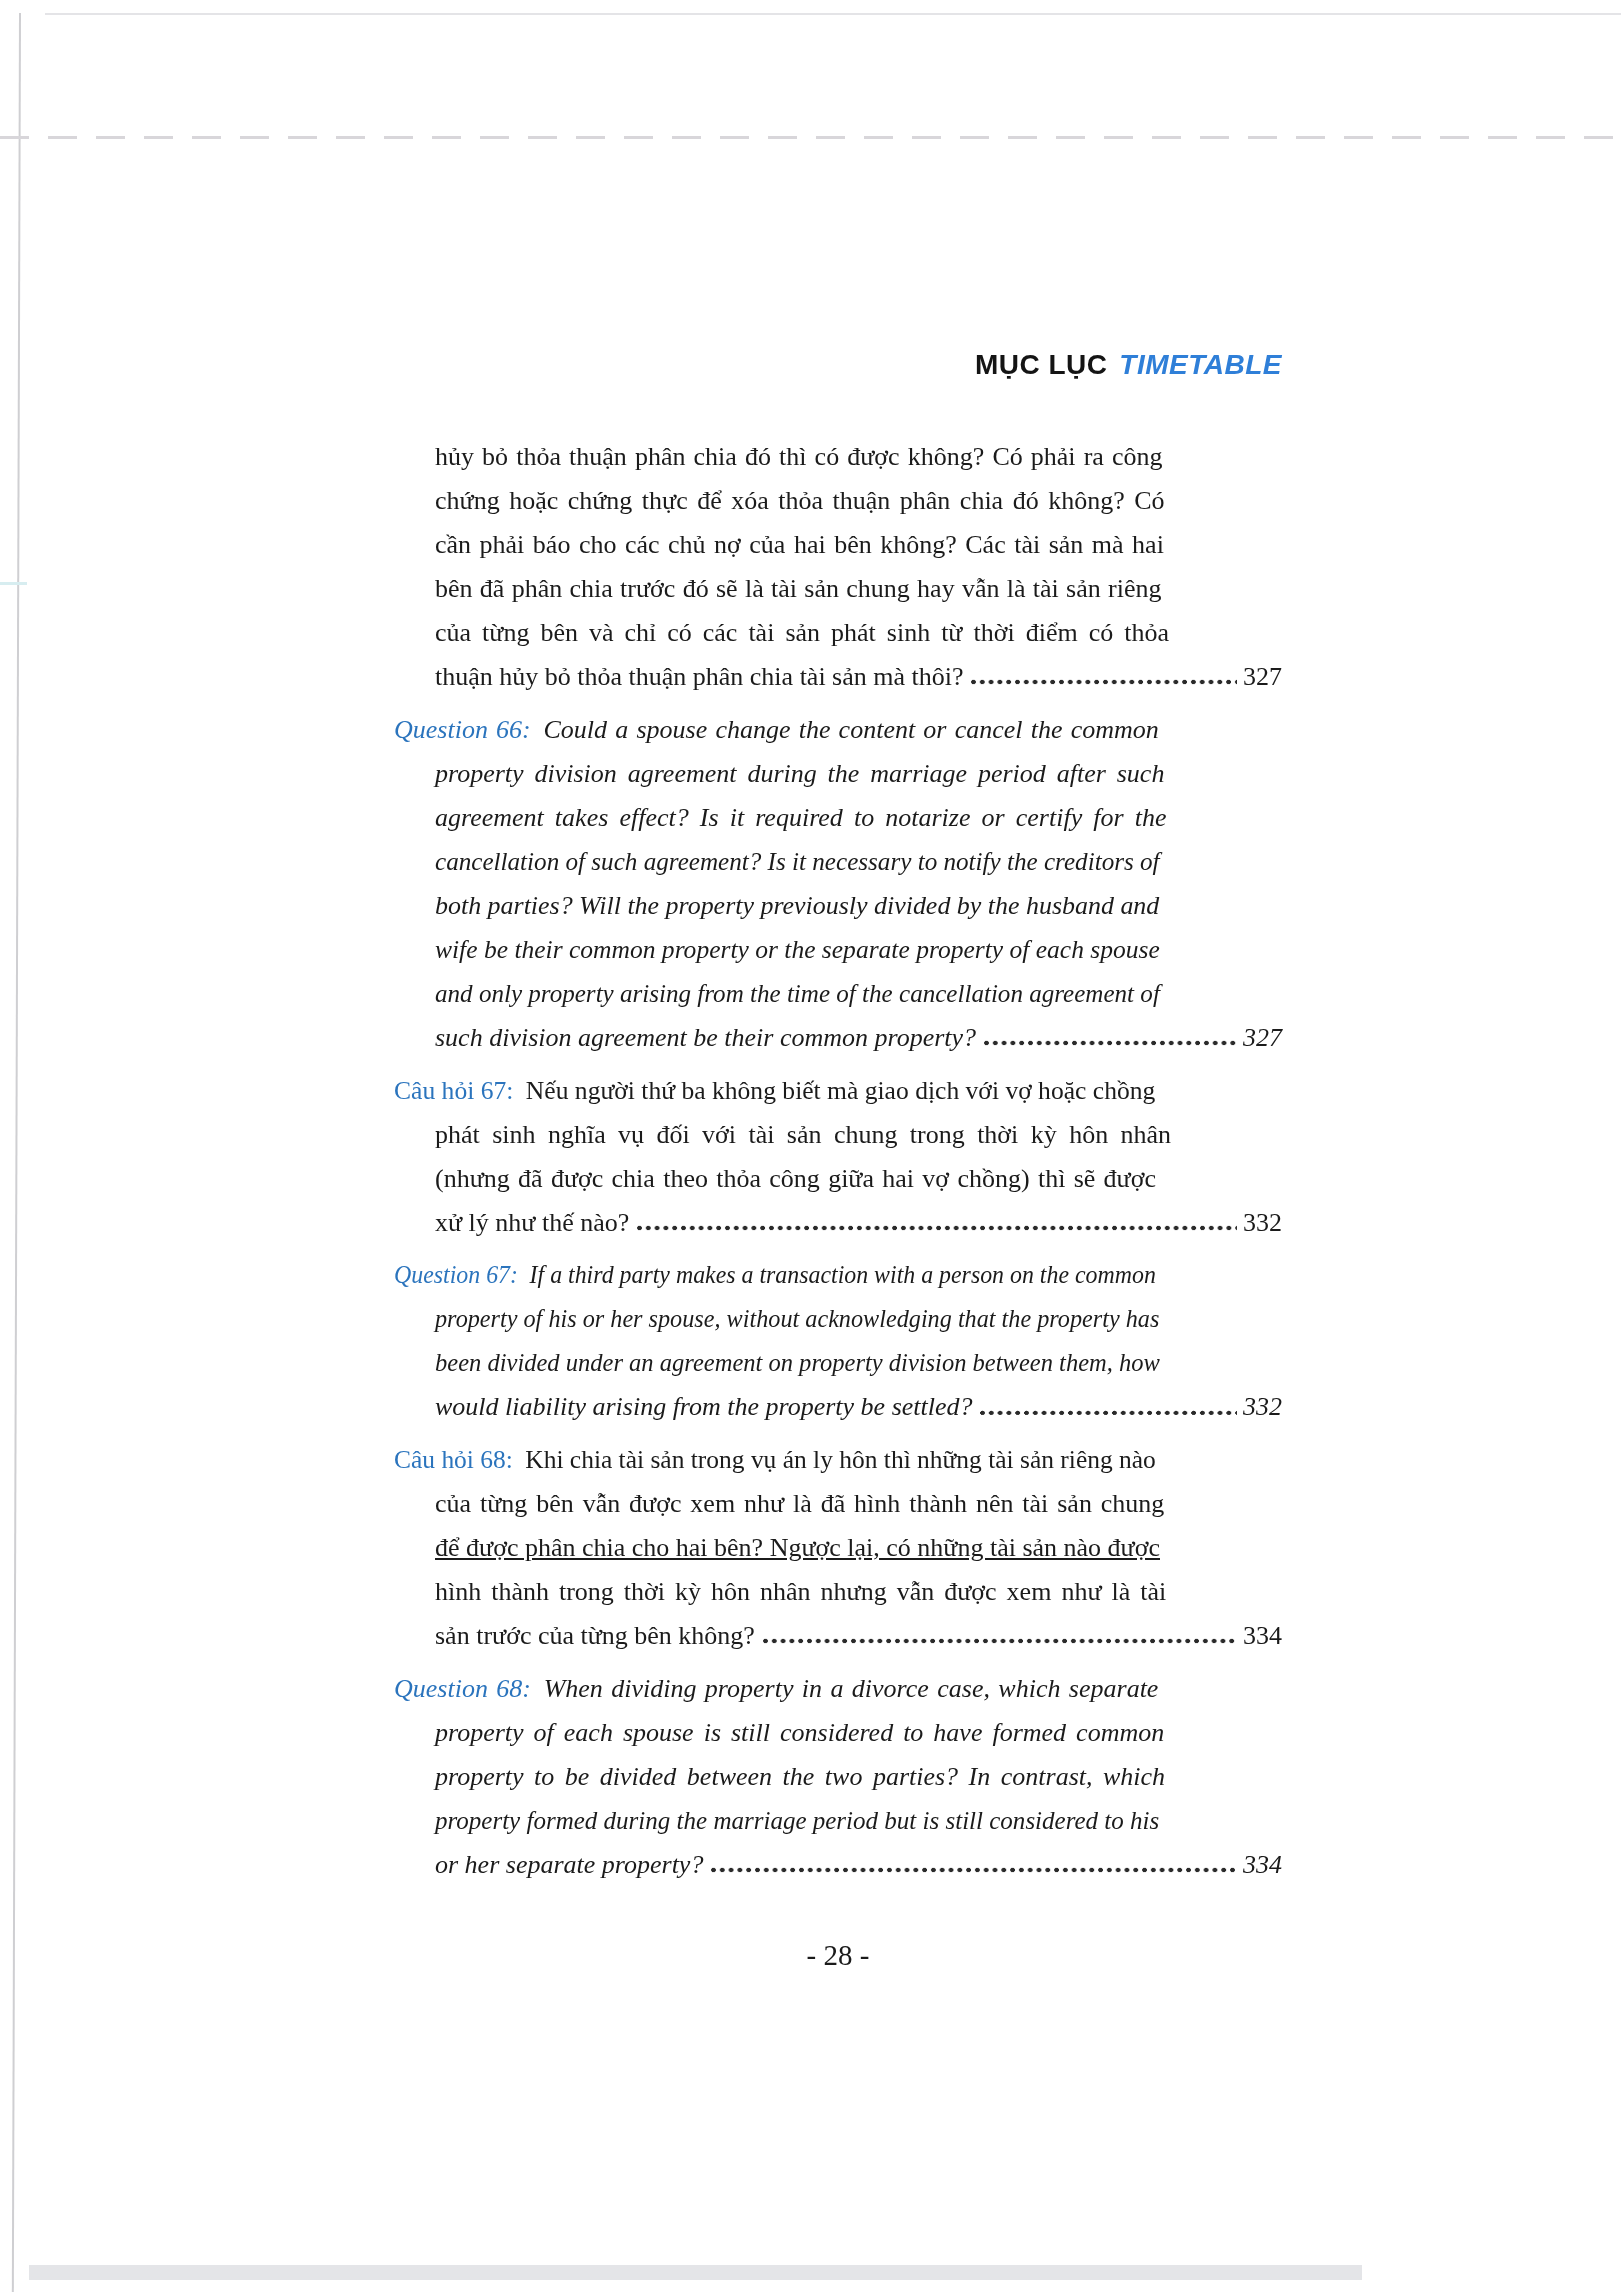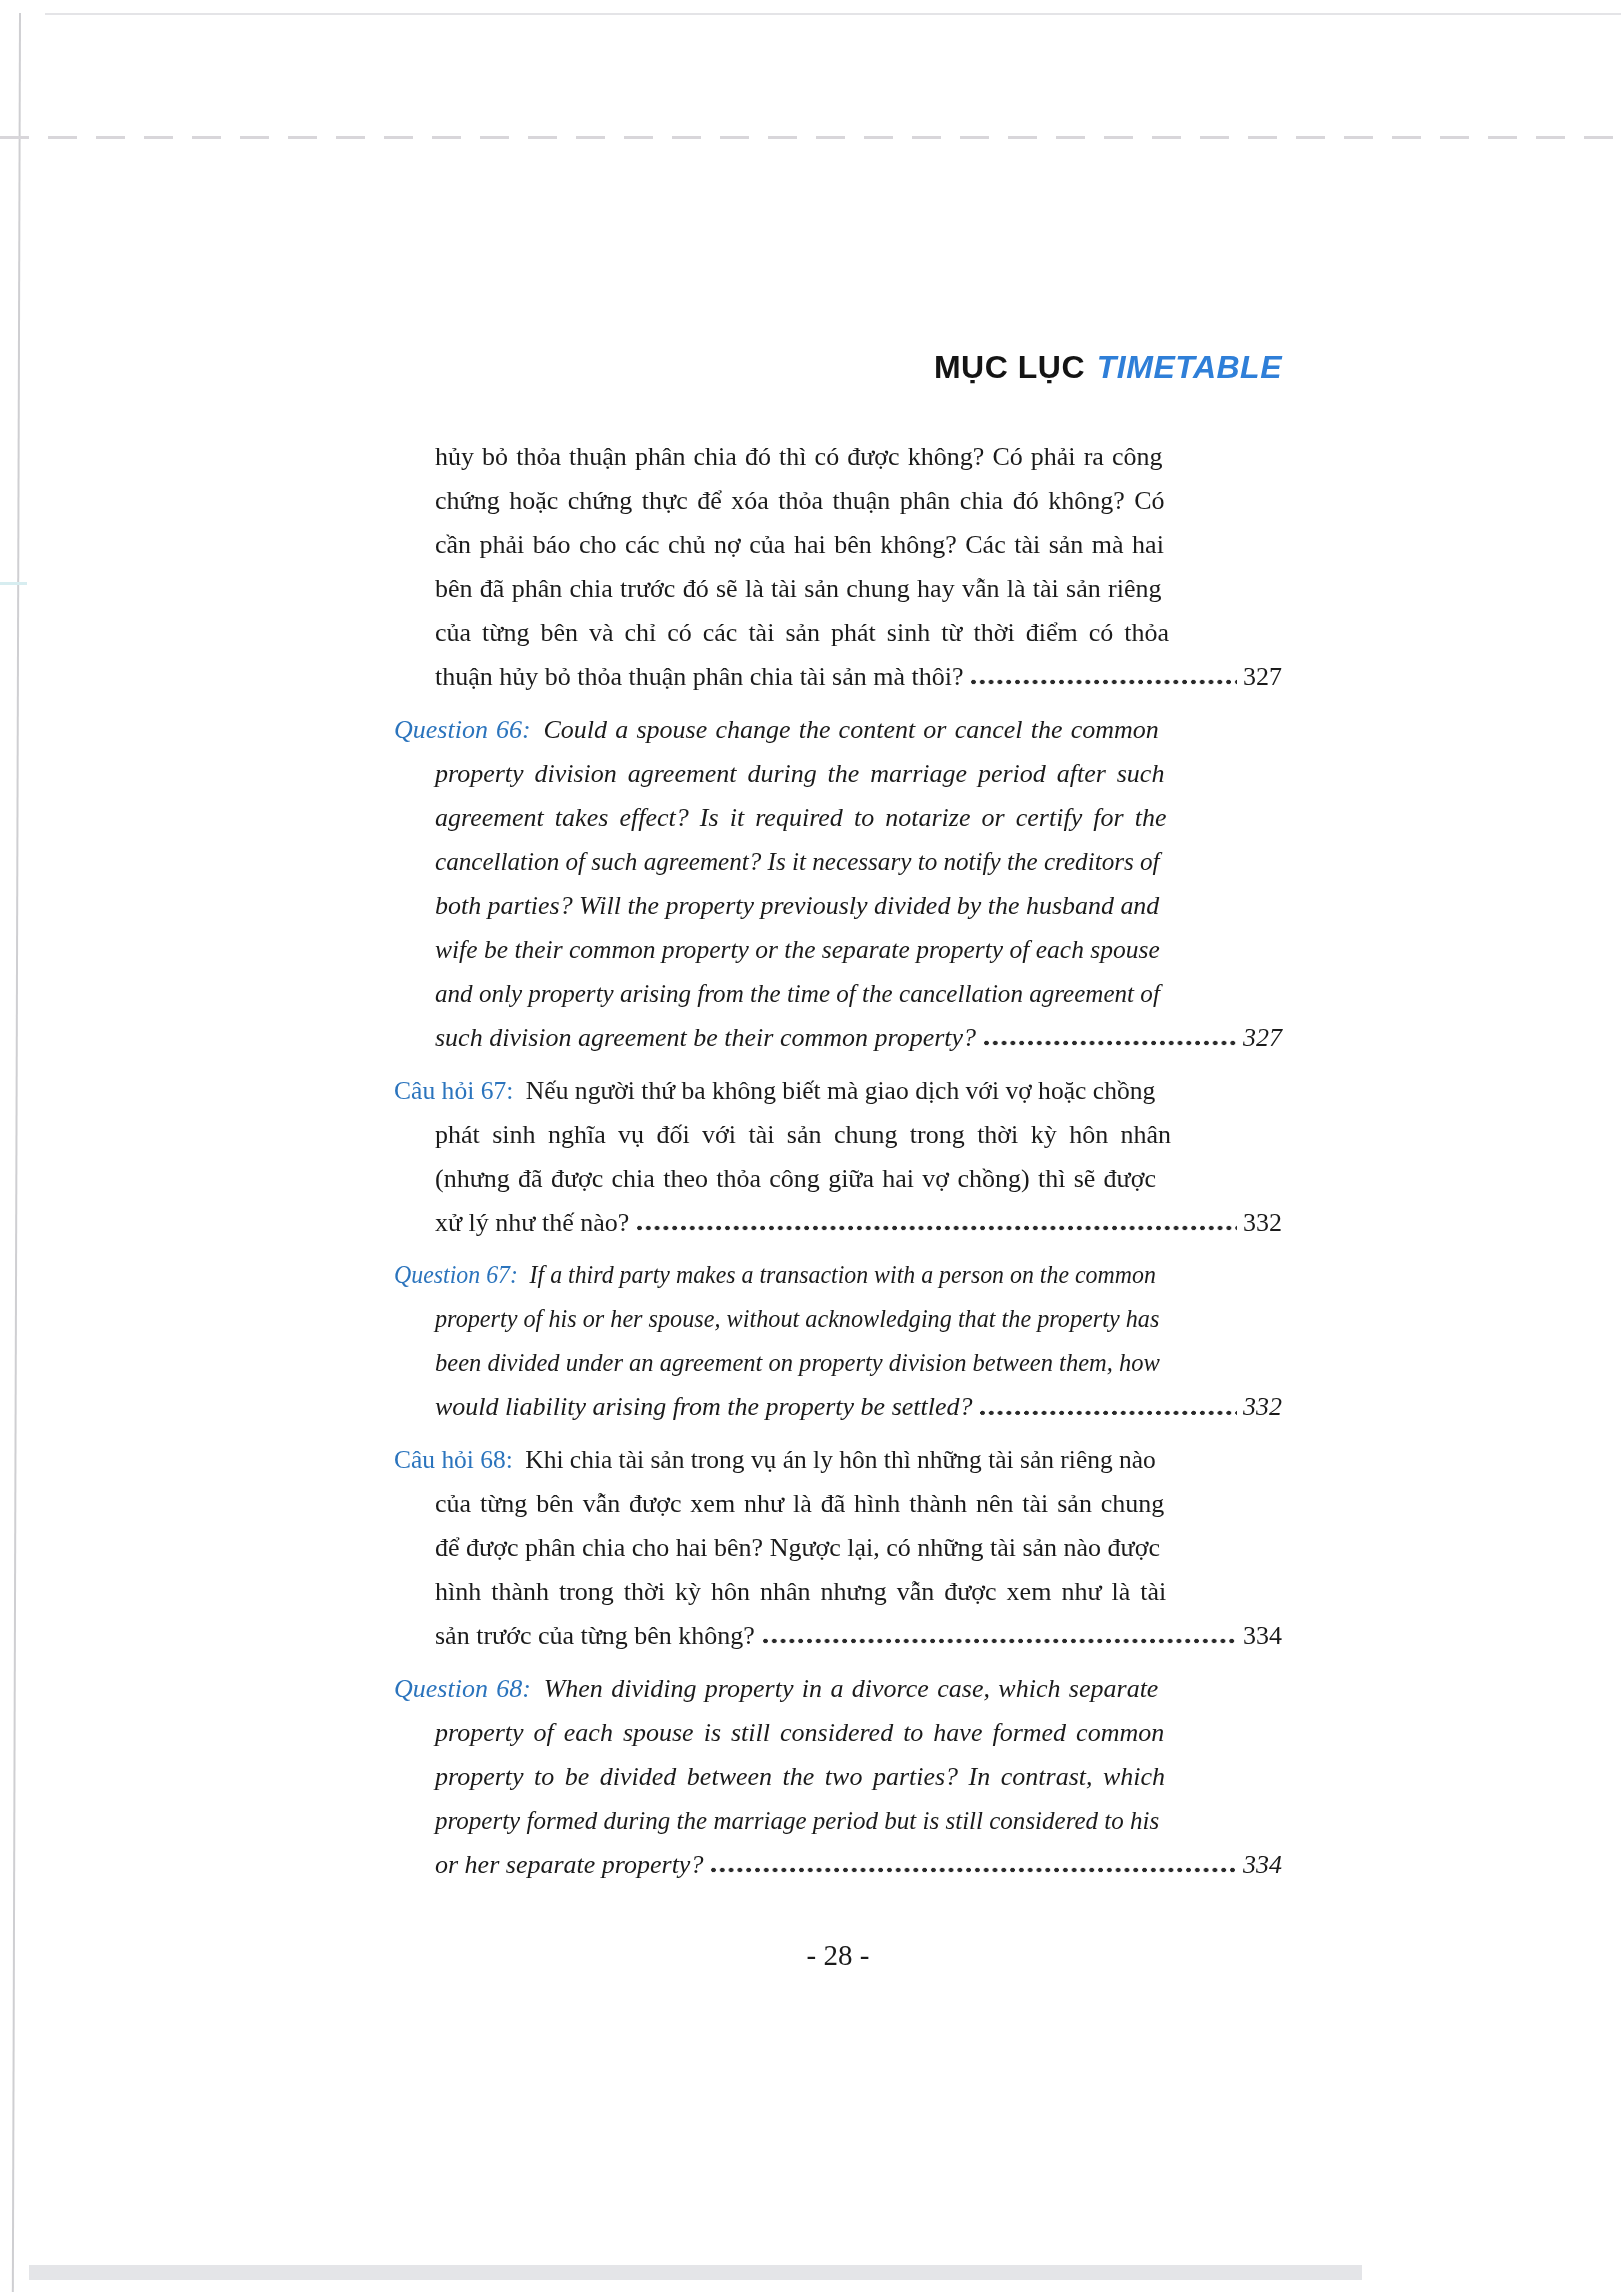--- a/index.html
+++ b/index.html
@@ -19,21 +19,21 @@
   .scan-dashed-line{ position: absolute; top: 136px; left: 0; width: 100%; height: 2.9px;
                      background: repeating-linear-gradient(90deg, #d8d6da 0 29px, transparent 29px 48px); }
   .scan-tick       { position: absolute; top: 582px; left: 0; width: 26.5px; height: 2.9px; background: #d7edf0; }
   .scan-bottom-bar { position: absolute; top: 2265px; left: 29px; width: 1333px; height: 14.7px; background: #e4e5e8; }
 
   
   .header {
     position: absolute; top: 349px; left: 394px; width: 888px;
     text-align: right;
     font-family: "Liberation Sans", "DejaVu Sans", sans-serif;
-    font-size: 32px; font-weight: bold; letter-spacing: 0.5px;
+    font-size: 28px; font-weight: bold; letter-spacing: 0.5px;
     white-space: nowrap;
   }
   .header .title-vi { color: #141414; }
   .header .title-en { color: #2f7fd8; font-style: italic; margin-left: 11.8px; }
 
   
   #toc { position: absolute; left: 394px; top: 435px; width: 888px; }
   .entry { margin-bottom: 8.8px; }
   .line { font-size: 26px; line-height: 44px; white-space: nowrap; }
   .cont { padding-left: 41px; }
@@ -114,21 +114,21 @@
         <div class="line jline cont"><span class="linewrap" style="transform: scaleX(0.943231);"><span>been divided under an agreement on property division between them, how</span></span></div>
         <div class="line lastline cont">
           <span>would liability arising from the property be settled?</span>
           <span class="dots"></span>
           <span class="page-num">332</span>
         </div>
       </div>
       <div class="entry vi">
         <div class="line jline"><span class="linewrap" style="transform: scaleX(0.979459);"><span class="entry-label">Câu hỏi 68:</span><span>Khi chia tài sản trong vụ án ly hôn thì những tài sản riêng nào</span></span></div>
         <div class="line jline cont"><span class="linewrap" style="word-spacing: 2.4px;"><span>của từng bên vẫn được xem như là đã hình thành nên tài sản chung</span></span></div>
-        <div class="line jline cont"><span class="linewrap" style="word-spacing: 0px;"><span>để được phân chia cho hai bên? Ngược lại, có những tài sản nào được</span></span></div>
+        <div class="line jline cont"><span class="linewrap" style="word-spacing: 0px; text-decoration: underline;"><span>để được phân chia cho hai bên? Ngược lại, có những tài sản nào được</span></span></div>
         <div class="line jline cont"><span class="linewrap" style="word-spacing: 3.5px;"><span>hình thành trong thời kỳ hôn nhân nhưng vẫn được xem như là tài</span></span></div>
         <div class="line lastline cont">
           <span>sản trước của từng bên không?</span>
           <span class="dots"></span>
           <span class="page-num">334</span>
         </div>
       </div>
       <div class="entry en">
         <div class="line jline"><span class="linewrap" style="word-spacing: 1.9px;"><span class="entry-label">Question 68:</span><span>When dividing property in a divorce case, which separate</span></span></div>
         <div class="line jline cont"><span class="linewrap" style="word-spacing: 3.5px;"><span>property of each spouse is still considered to have formed common</span></span></div>

